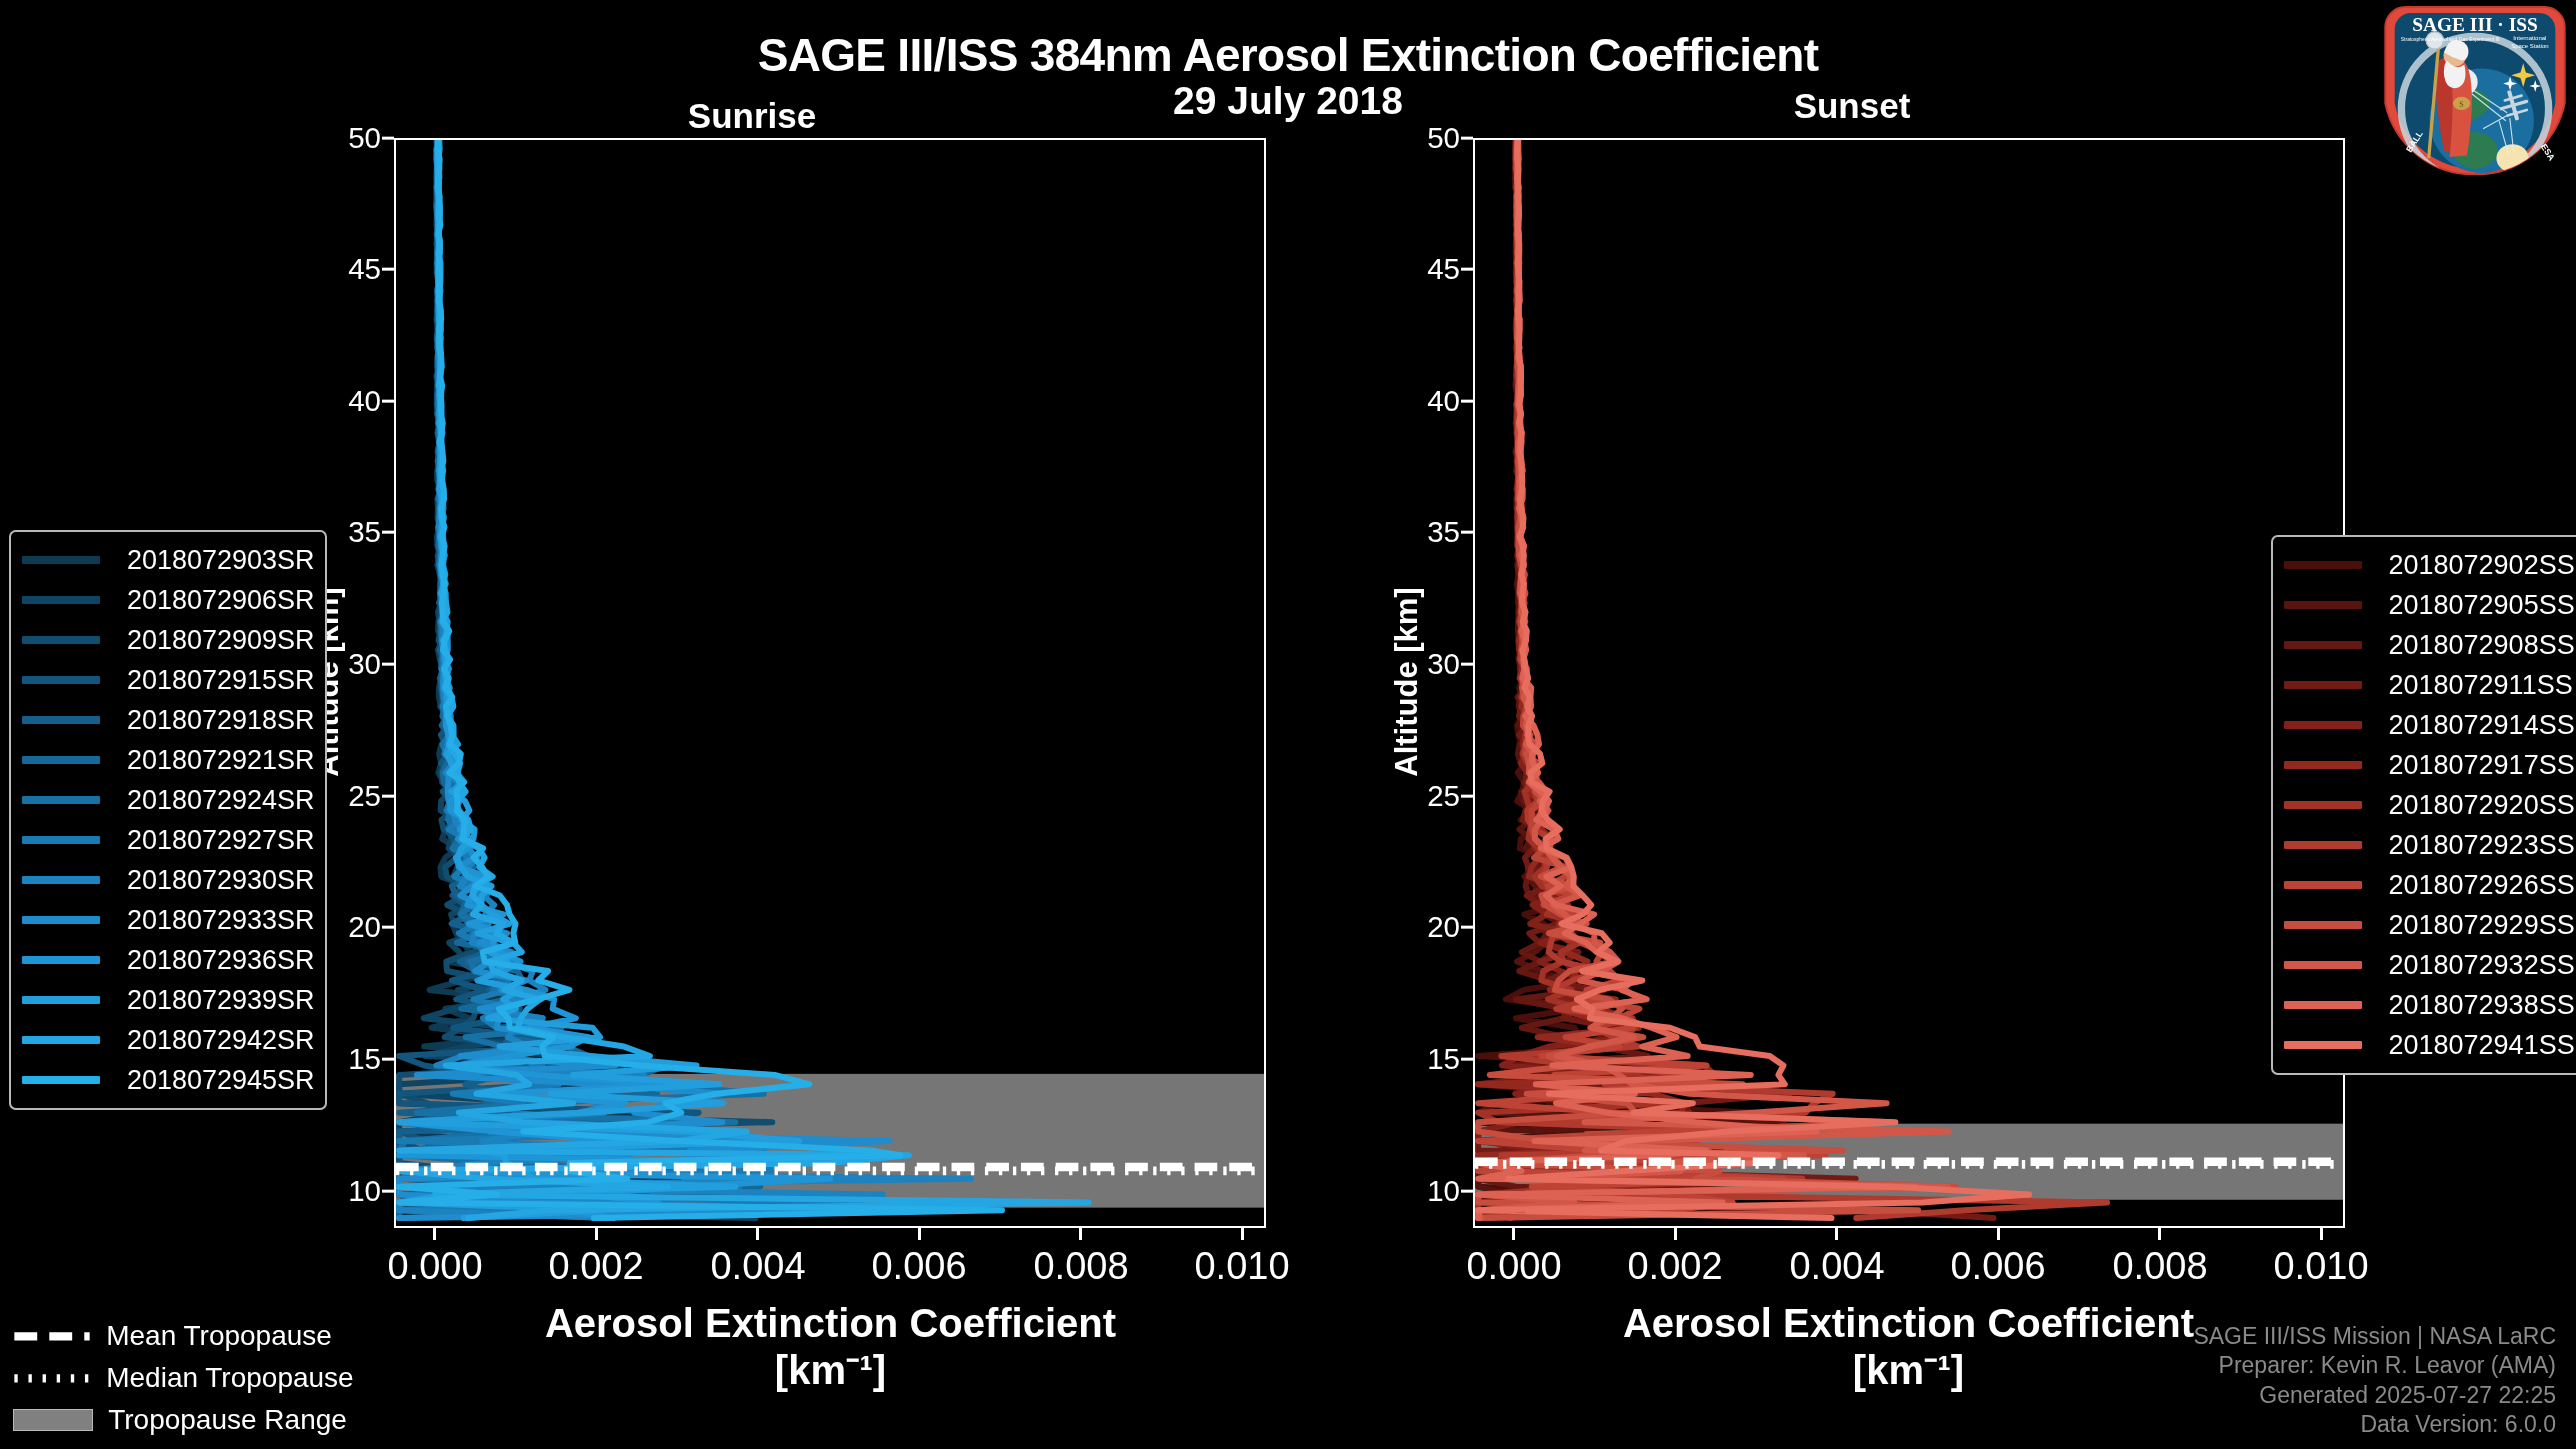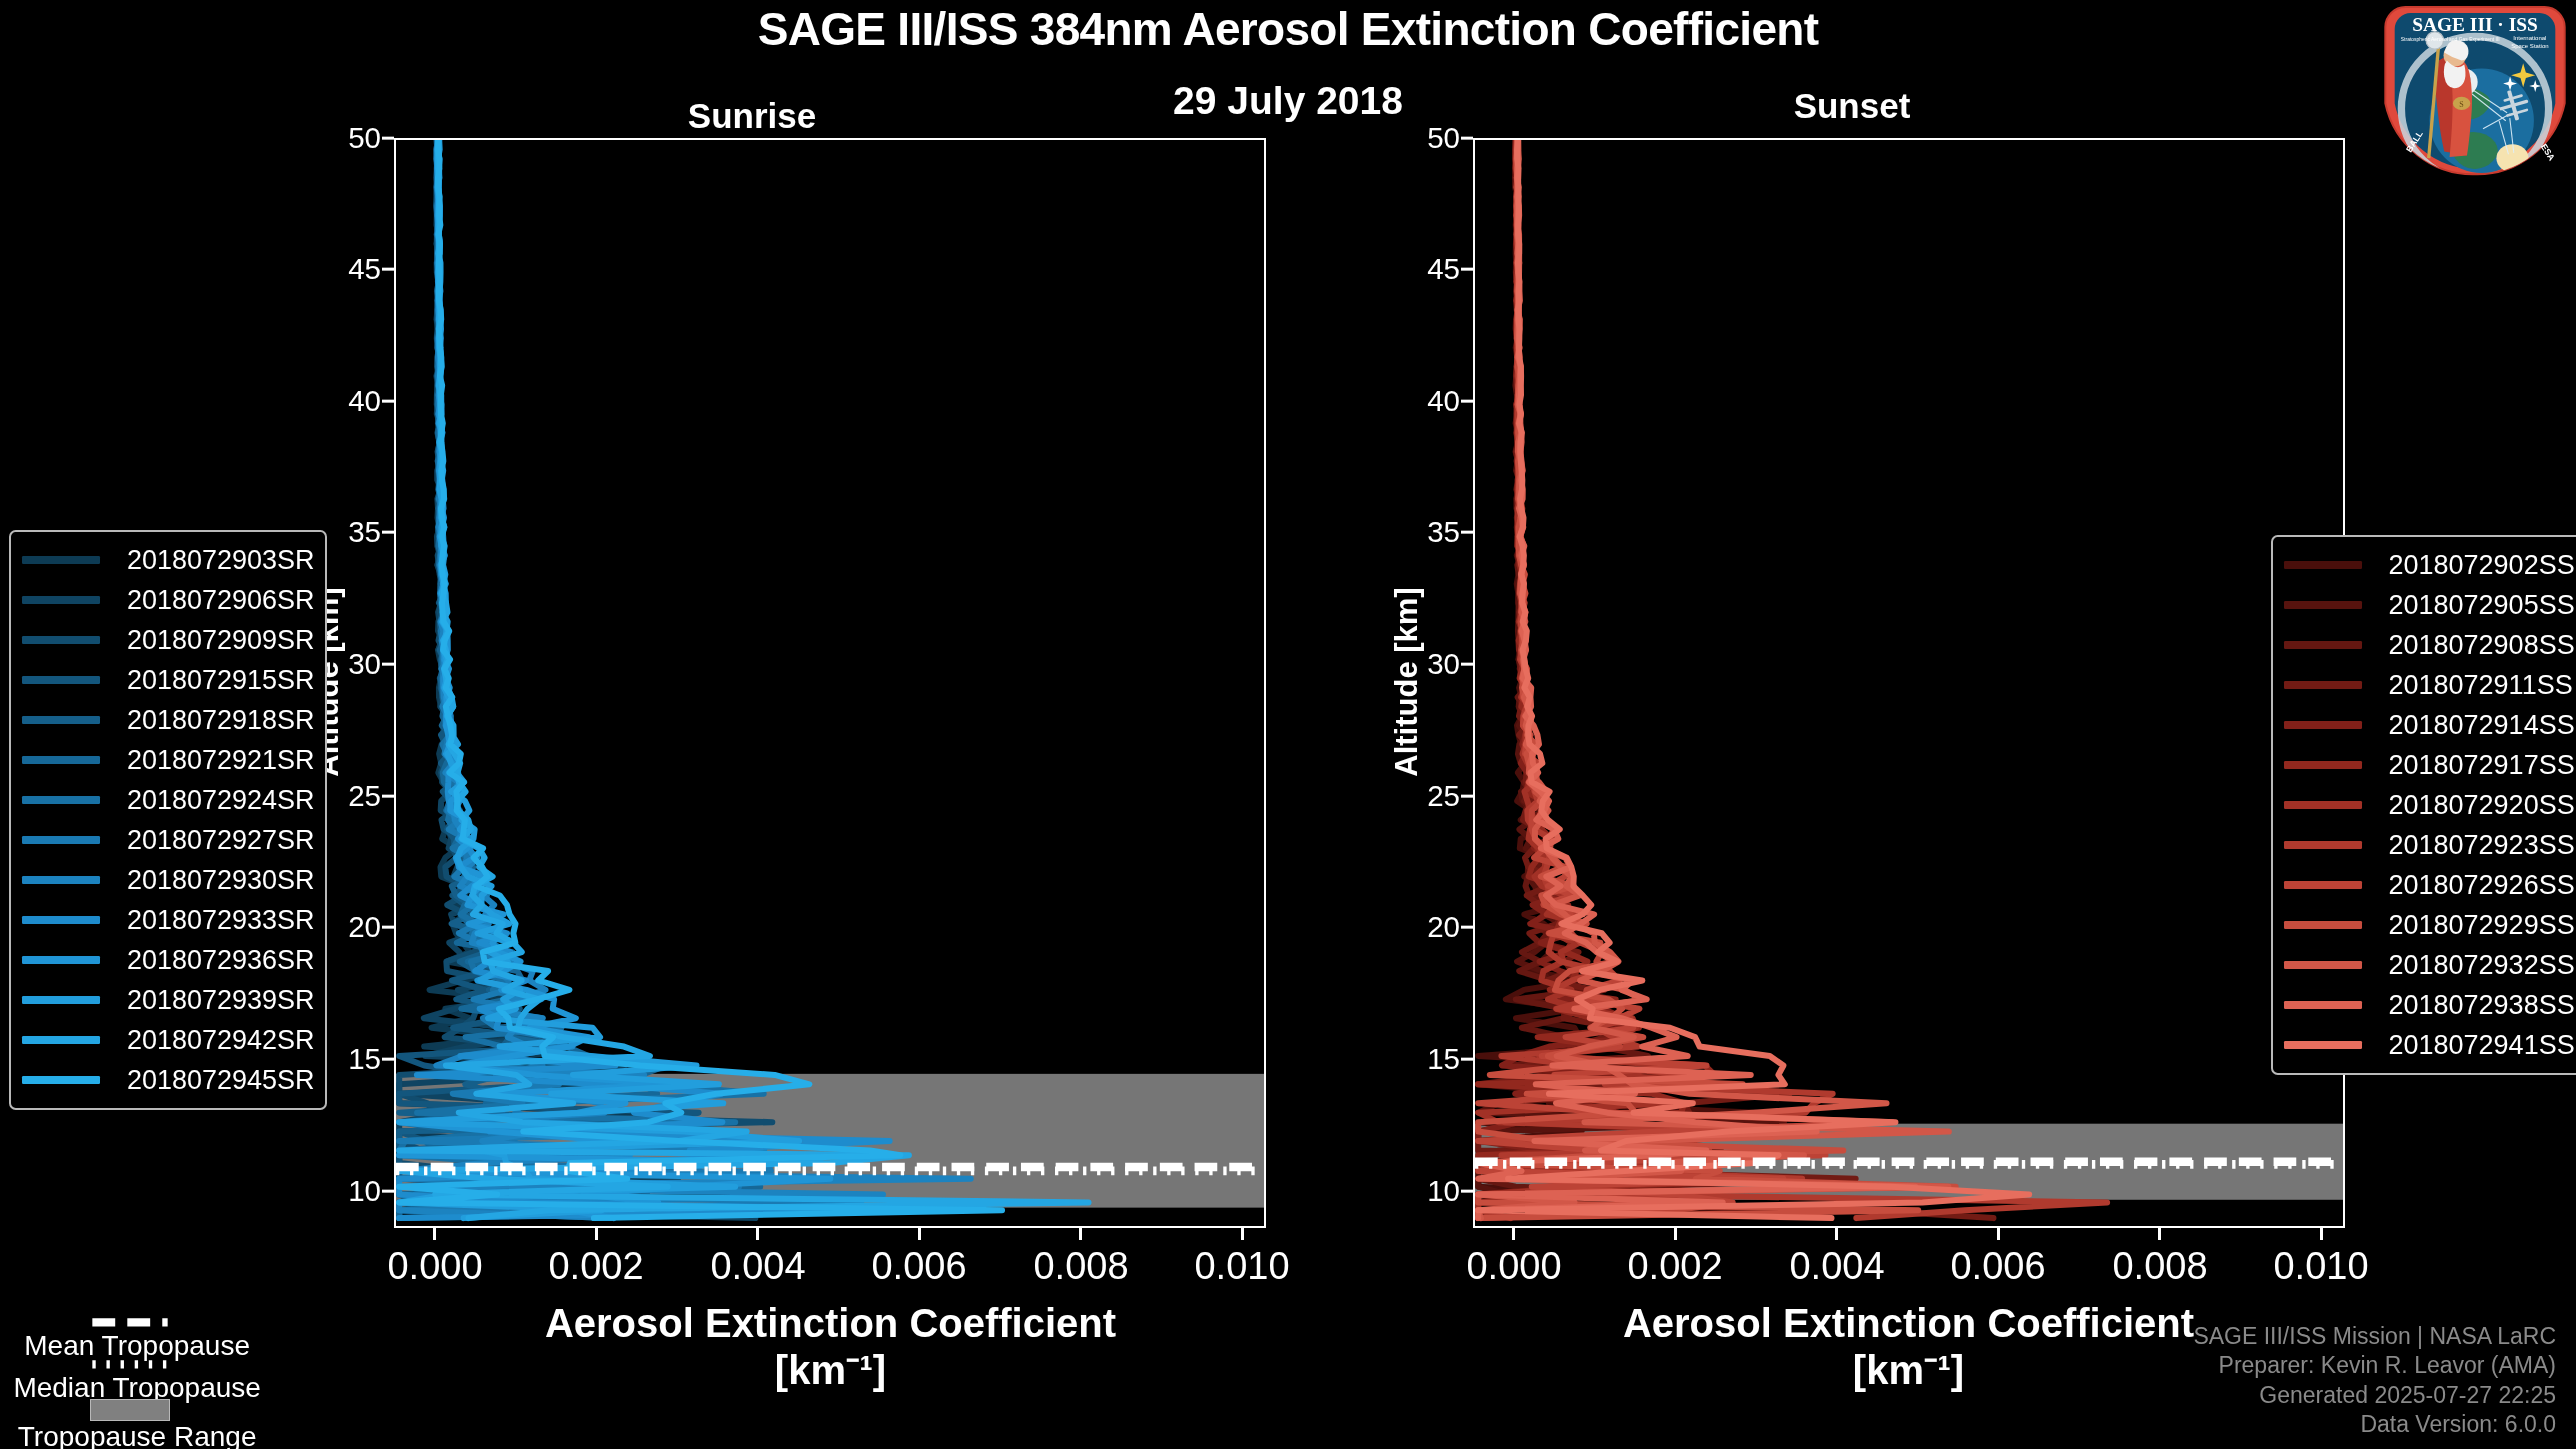--- a/index.html
+++ b/index.html
@@ -2,21 +2,21 @@
 <html style="font-size:10.7px"><head>
 <meta charset="utf-8">
 <style>
   html,body{margin:0;padding:0;background:#000;}
   body{width:2576px;height:1449px;position:relative;overflow:hidden;
        font-family:"Liberation Sans",sans-serif;color:#fff;}
 
   .abs{position:absolute;}
 
   
-  #main-title{top:2px;left:0;width:2576px;text-align:center;
+  #main-title{top:28px;left:0;width:2576px;text-align:center;
       font-size:46px;font-weight:bold;letter-spacing:-0.7px;}
   #date-subtitle{top:79px;left:0;width:2576px;text-align:center;
       font-size:39px;font-weight:bold;}
   #sunrise-title{top:96px;left:564px;width:376px;text-align:center;
       font-size:35px;font-weight:bold;}
   #sunset-title{top:86px;left:1664px;width:376px;text-align:center;
       font-size:35px;font-weight:bold;}
 
   
   .panel{position:absolute;top:138px;height:1090px;border:2.7px solid #fff;
@@ -45,21 +45,21 @@
       background:#000;padding:8px 10.7px;}
   .legrow{display:flex;align-items:center;height:40px;gap:12px;}
   .legswatch{width:78px;height:7.4px;border-radius:1.3px;flex:none;margin-right:14.8px;}
   .legtext{font-size:27px;white-space:nowrap;}
   #legend-sunrise{left:9.4px;top:530px;}
   #legend-sunset{left:2271px;top:535px;}
   #legend-sunset .legtext{text-align:right;}
 
   
   #legend-tropopause{left:13.4px;top:1315px;}
-  .tlegrow{display:flex;align-items:center;height:42px;flex-direction:column;}
+  .tlegrow{display:flex;align-items:center;height:42px;}
   .tlegmark{width:78px;height:14.8px;margin-right:14.8px;flex:none;position:relative;}
   .tlegtext{font-size:28px;white-space:nowrap;}
 
   
   #footer{right:20px;bottom:9.4px;text-align:right;color:#8a8a8a;
       font-size:23px;line-height:1.28;}
 
   
   #mission-patch{right:6.7px;top:2.7px;width:188px;height:174px;}
 </style>

